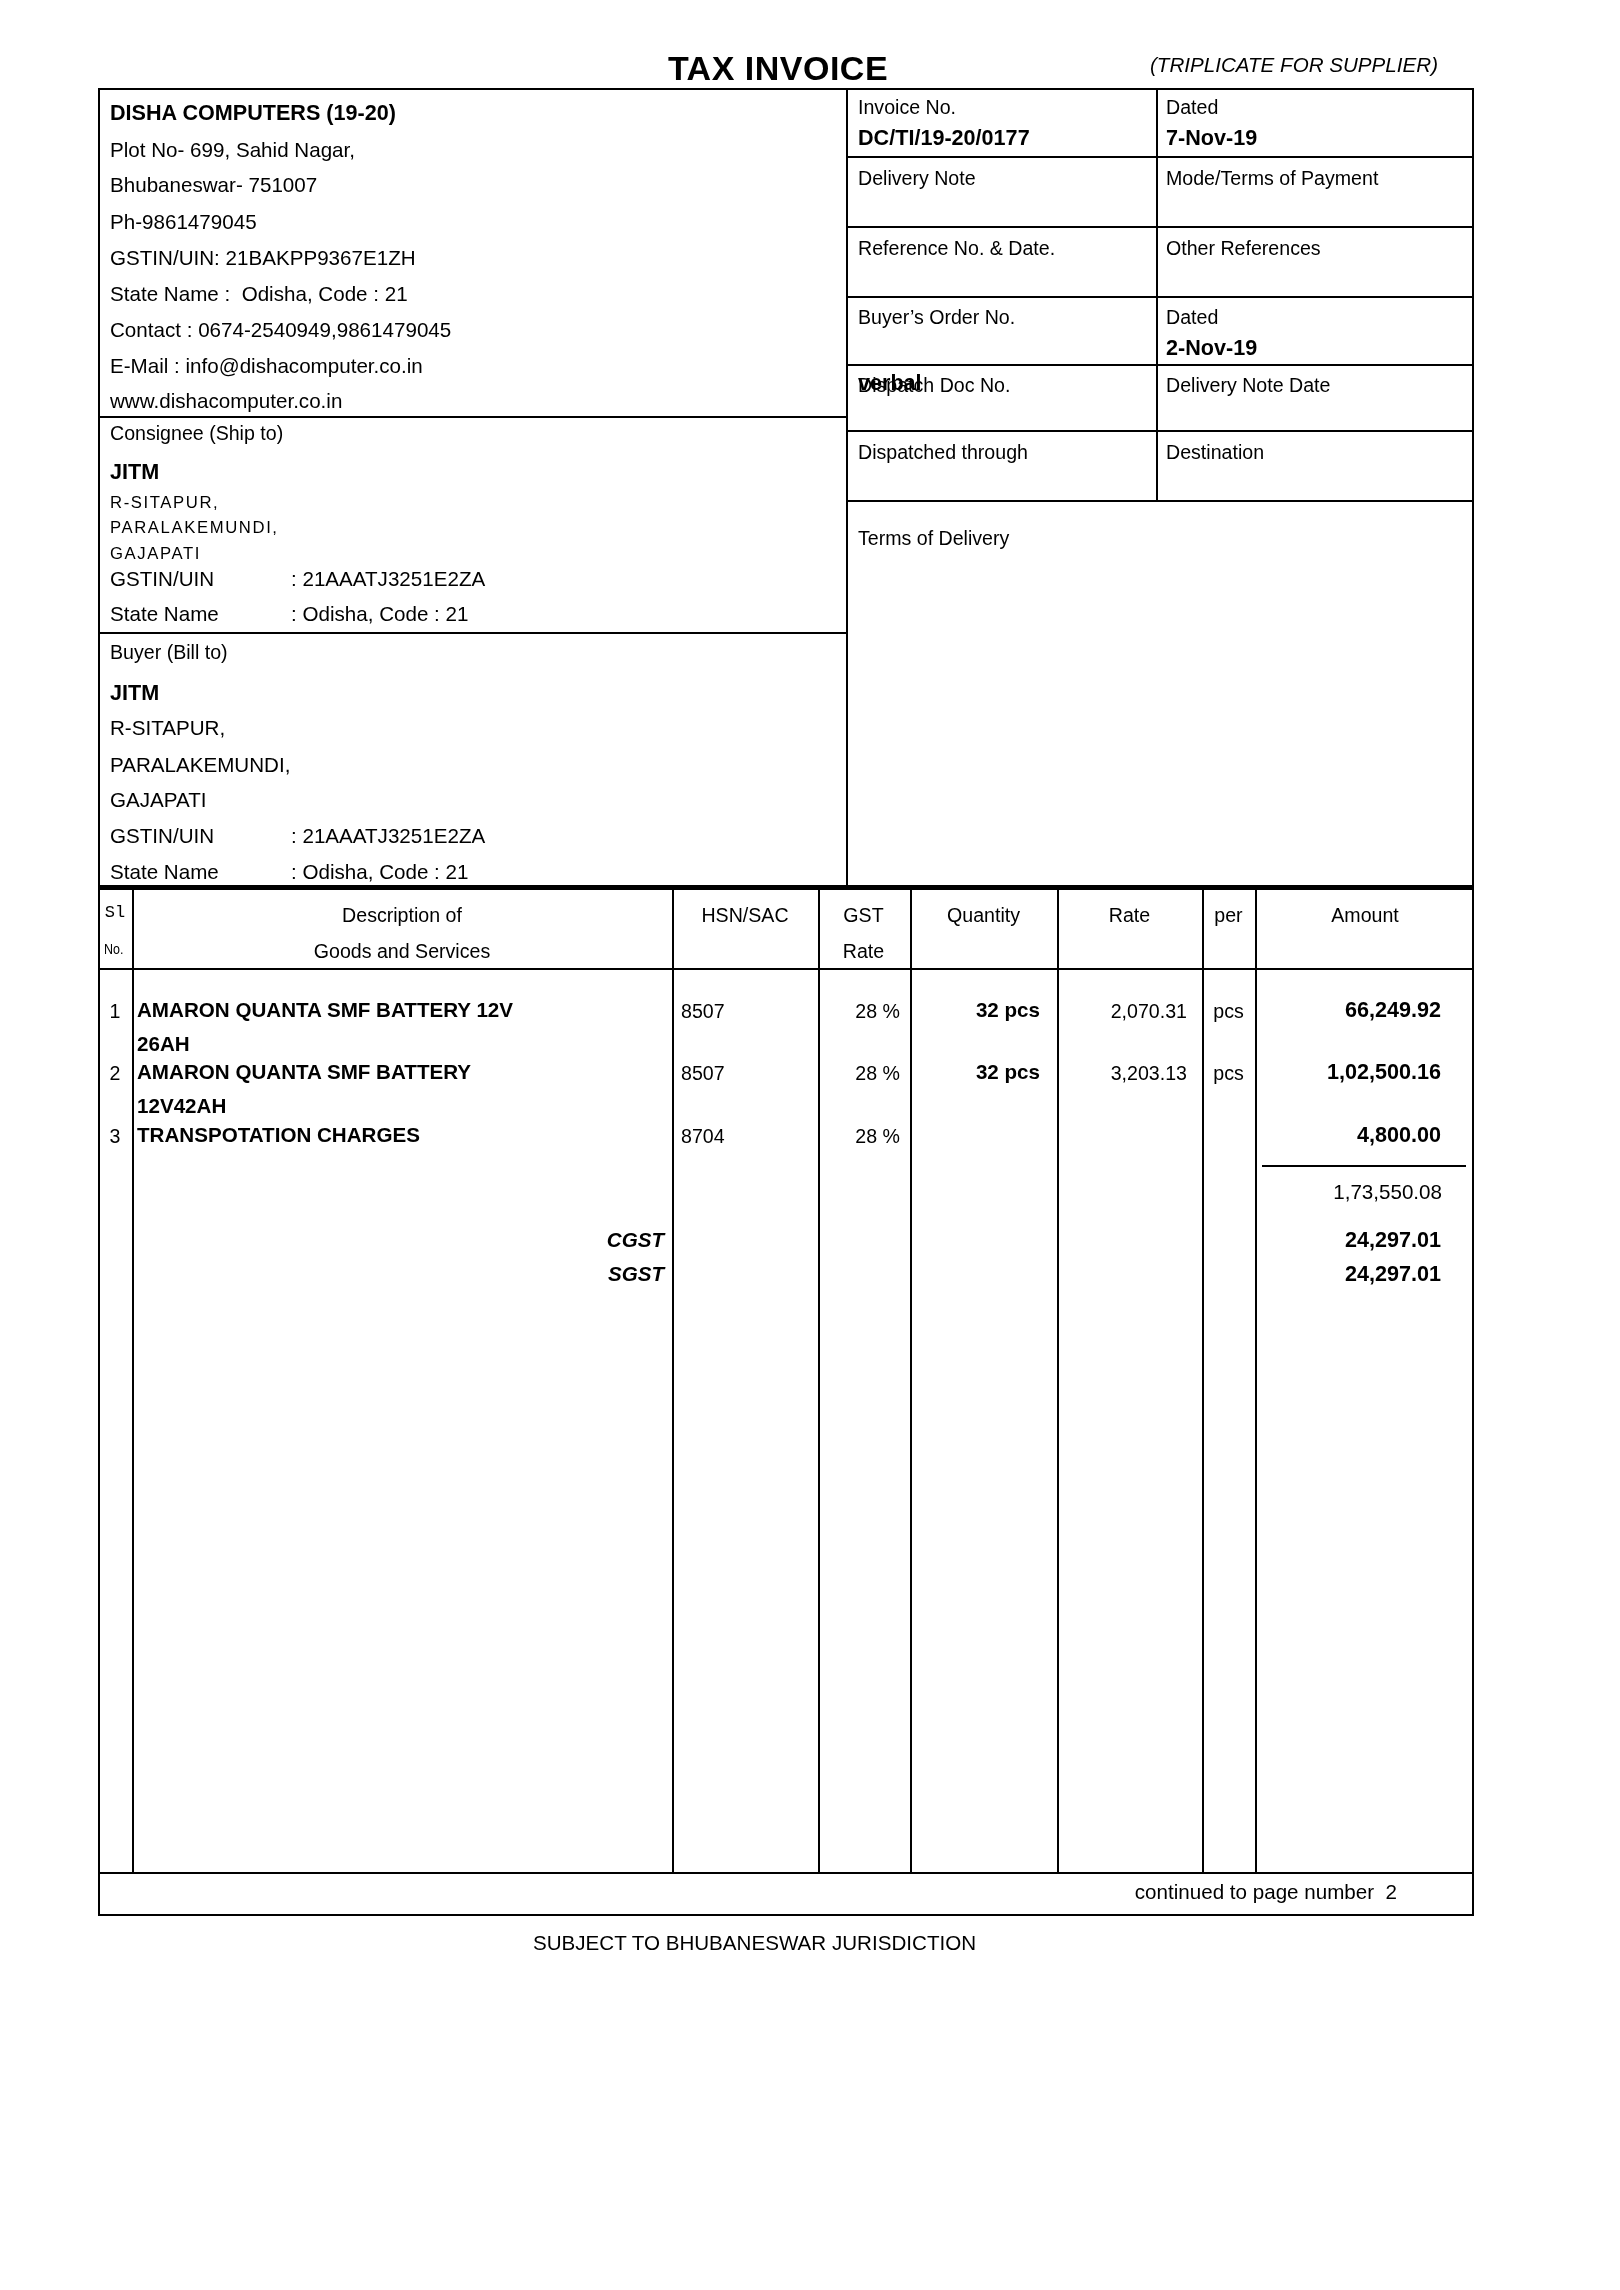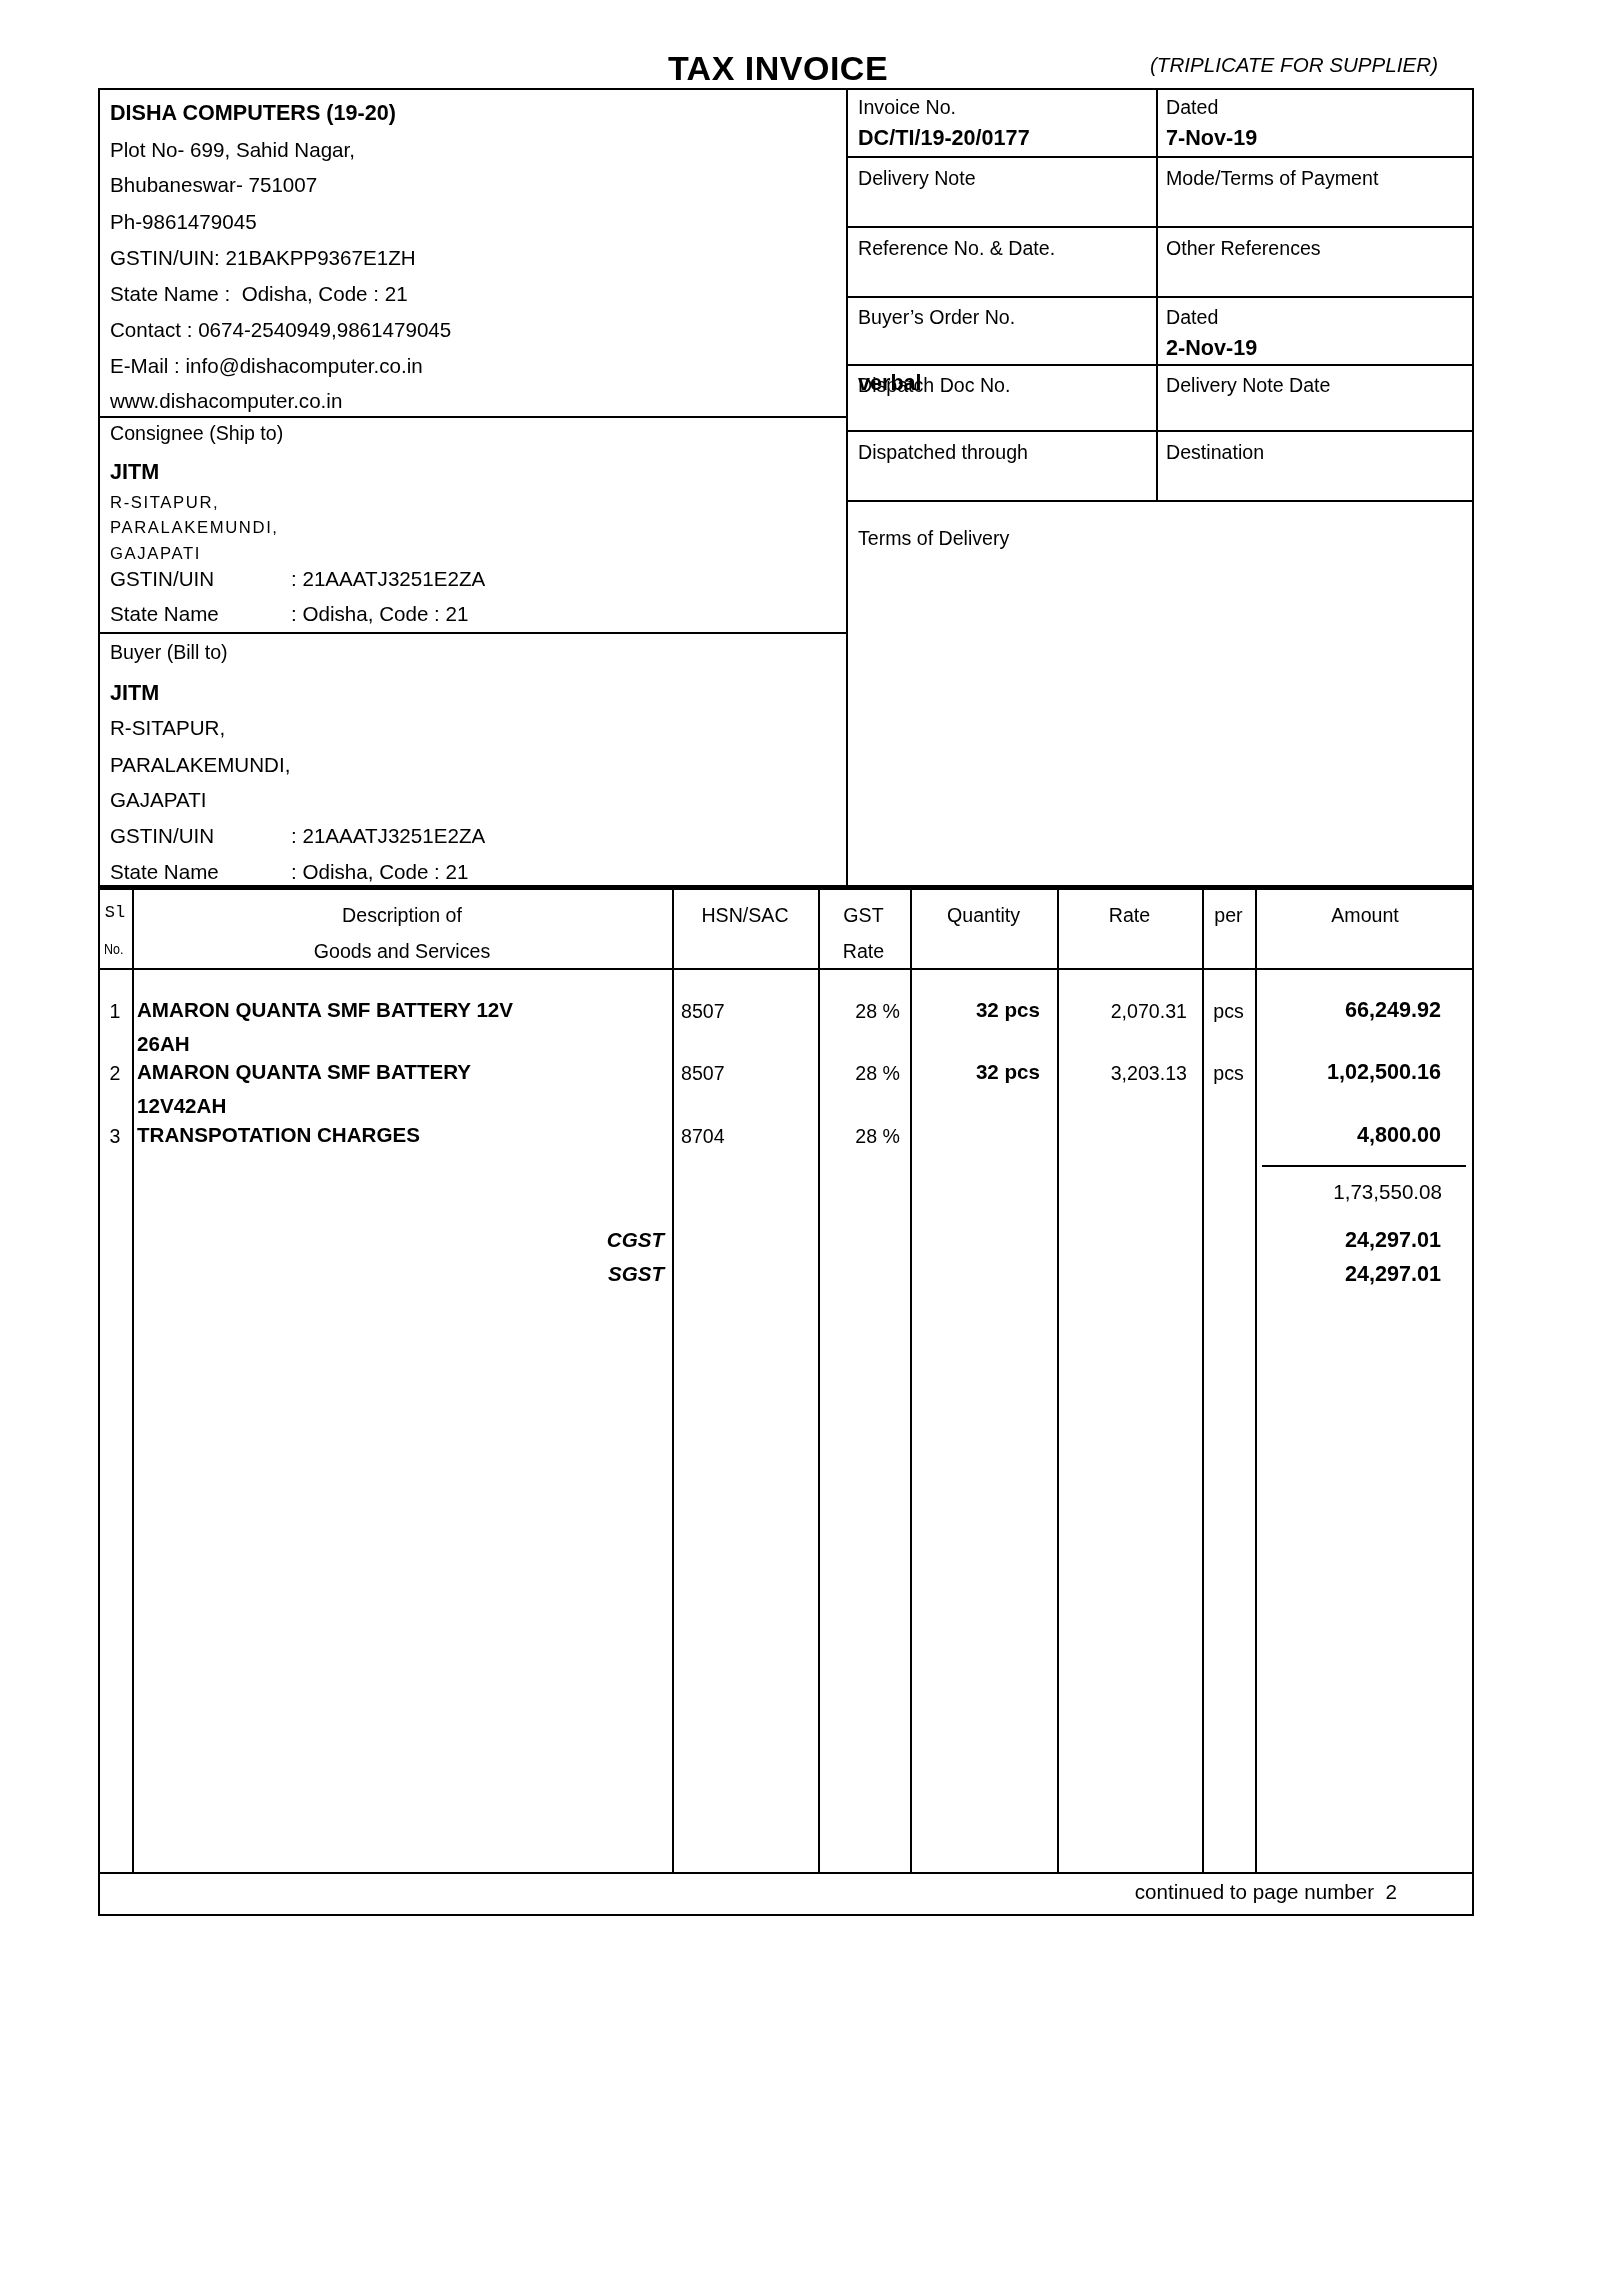--- a/index.html
+++ b/index.html
@@ -154,15 +154,16 @@
   <div class="hline" style="left:1262px;top:1165px;width:204px;"></div>
   <div class="abs t21 right" style="left:1255px;top:1180px;width:187px;">1,73,550.08</div>
 
   <div class="abs t21 b i right" style="left:392px;top:1228px;width:272px;">CGST</div>
   <div class="abs t22 b right" style="left:1264px;top:1227px;width:177px;">24,297.01</div>
   <div class="abs t21 b i right" style="left:392px;top:1262px;width:272px;">SGST</div>
   <div class="abs t22 b right" style="left:1264px;top:1261px;width:177px;">24,297.01</div>
 
   <div class="abs t21 right" style="left:784px;top:1880px;width:613px;">continued to page number  2</div>
 
+  <div class="abs t21 center" style="left:98px;top:1931px;width:1313px;">SUBJECT TO BHUBANESWAR JURISDICTION</div>
 
 </div>
 
 
 </body></html>

